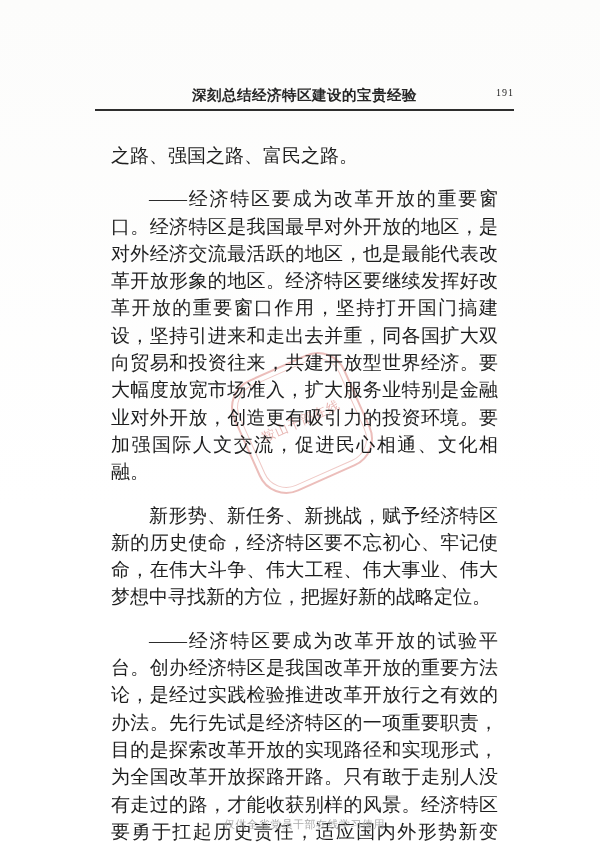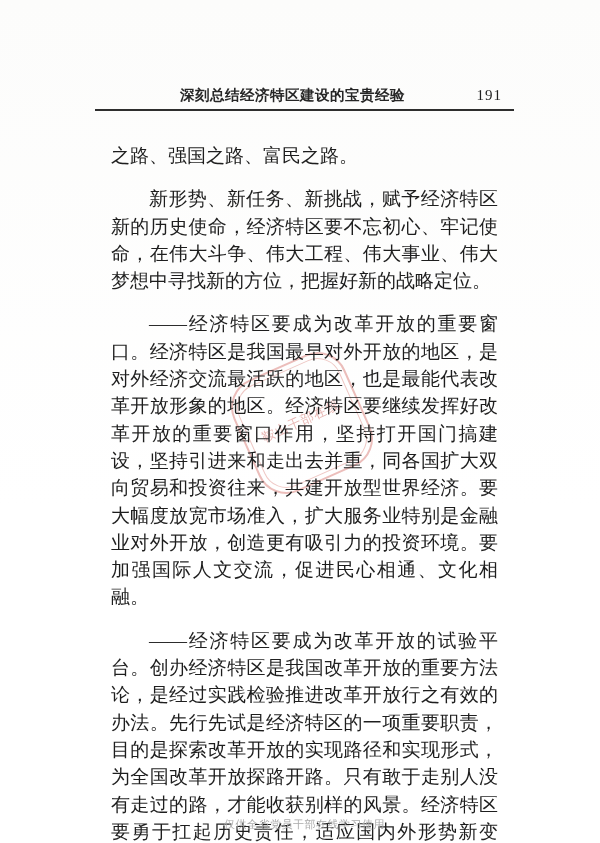--- a/index.html
+++ b/index.html
@@ -11,42 +11,42 @@
     position: relative;
     width: 600px;
     height: 843px;
     background: linear-gradient(180deg, #fcfcfb 0%, #ffffff 60%);
     overflow: hidden;
     font-family: "Liberation Serif", "DejaVu Serif", serif;
   }
   
   .running-head {
     position: absolute;
-    left: 83px;
+    left: 95px;
     top: 86px;
     width: 419px;
     height: 20px;
   }
   .head-title {
     position: absolute;
     left: 0;
     right: 0;
     top: 0;
     text-align: center;
     font-size: 14.5px;
     font-weight: 600;
     letter-spacing: 0.5px;
     color: #262626;
     white-space: nowrap;
   }
   .head-pageno {
     position: absolute;
     right: 0;
     top: 1px;
-    font-size: 15px;
+    font-size: 10px;
     color: #1f1f1f;
     letter-spacing: 1px;
   }
   .head-rule {
     position: absolute;
     left: 95px;
     top: 109px;
     width: 419px;
     height: 2px;
     background: #2e2e2e;
@@ -131,20 +131,20 @@
   <div class="head-rule"></div>
 
   <div class="stamp">
     <div class="stamp-outer"></div>
     <div class="stamp-inner"></div>
     <div class="stamp-text">鞍山干部在线</div>
   </div>
 
   <div class="body-text">
     <p>之路、强国之路、富民之路。</p>
+    <p class="indent">——经济特区要成为改革开放的重要窗口。经济特区是我国最早对外开放的地区，是对外经济交流最活跃的地区，也是最能代表改革开放形象的地区。经济特区要继续发挥好改革开放的重要窗口作用，坚持打开国门搞建设，坚持引进来和走出去并重，同各国扩大双向贸易和投资往来，共建开放型世界经济。要大幅度放宽市场准入，扩大服务业特别是金融业对外开放，创造更有吸引力的投资环境。要加强国际人文交流，促进民心相通、文化相融。</p>
     <p class="indent">新形势、新任务、新挑战，赋予经济特区新的历史使命，经济特区要不忘初心、牢记使命，在伟大斗争、伟大工程、伟大事业、伟大梦想中寻找新的方位，把握好新的战略定位。</p>
-    <p class="indent">——经济特区要成为改革开放的重要窗口。经济特区是我国最早对外开放的地区，是对外经济交流最活跃的地区，也是最能代表改革开放形象的地区。经济特区要继续发挥好改革开放的重要窗口作用，坚持打开国门搞建设，坚持引进来和走出去并重，同各国扩大双向贸易和投资往来，共建开放型世界经济。要大幅度放宽市场准入，扩大服务业特别是金融业对外开放，创造更有吸引力的投资环境。要加强国际人文交流，促进民心相通、文化相融。</p>
     <p class="indent">——经济特区要成为改革开放的试验平台。创办经济特区是我国改革开放的重要方法论，是经过实践检验推进改革开放行之有效的办法。先行先试是经济特区的一项重要职责，目的是探索改革开放的实现路径和实现形式，为全国改革开放探路开路。只有敢于走别人没有走过的路，才能收获别样的风景。经济特区要勇于扛起历史责任，适应国内外形势新变化，按照国家发展新要求，顺应人民新期待，发扬敢闯敢试、敢为人先、埋头苦干的特区精神，始终站在改革开放最前沿，在各方面体制机制改革方面先行先试、大胆探索，为全国提供更</p>
   </div>
 
   <div class="footer-notice">仅供全省党员干部在线学习使用</div>
 
 </div>
 
 </body></html>

